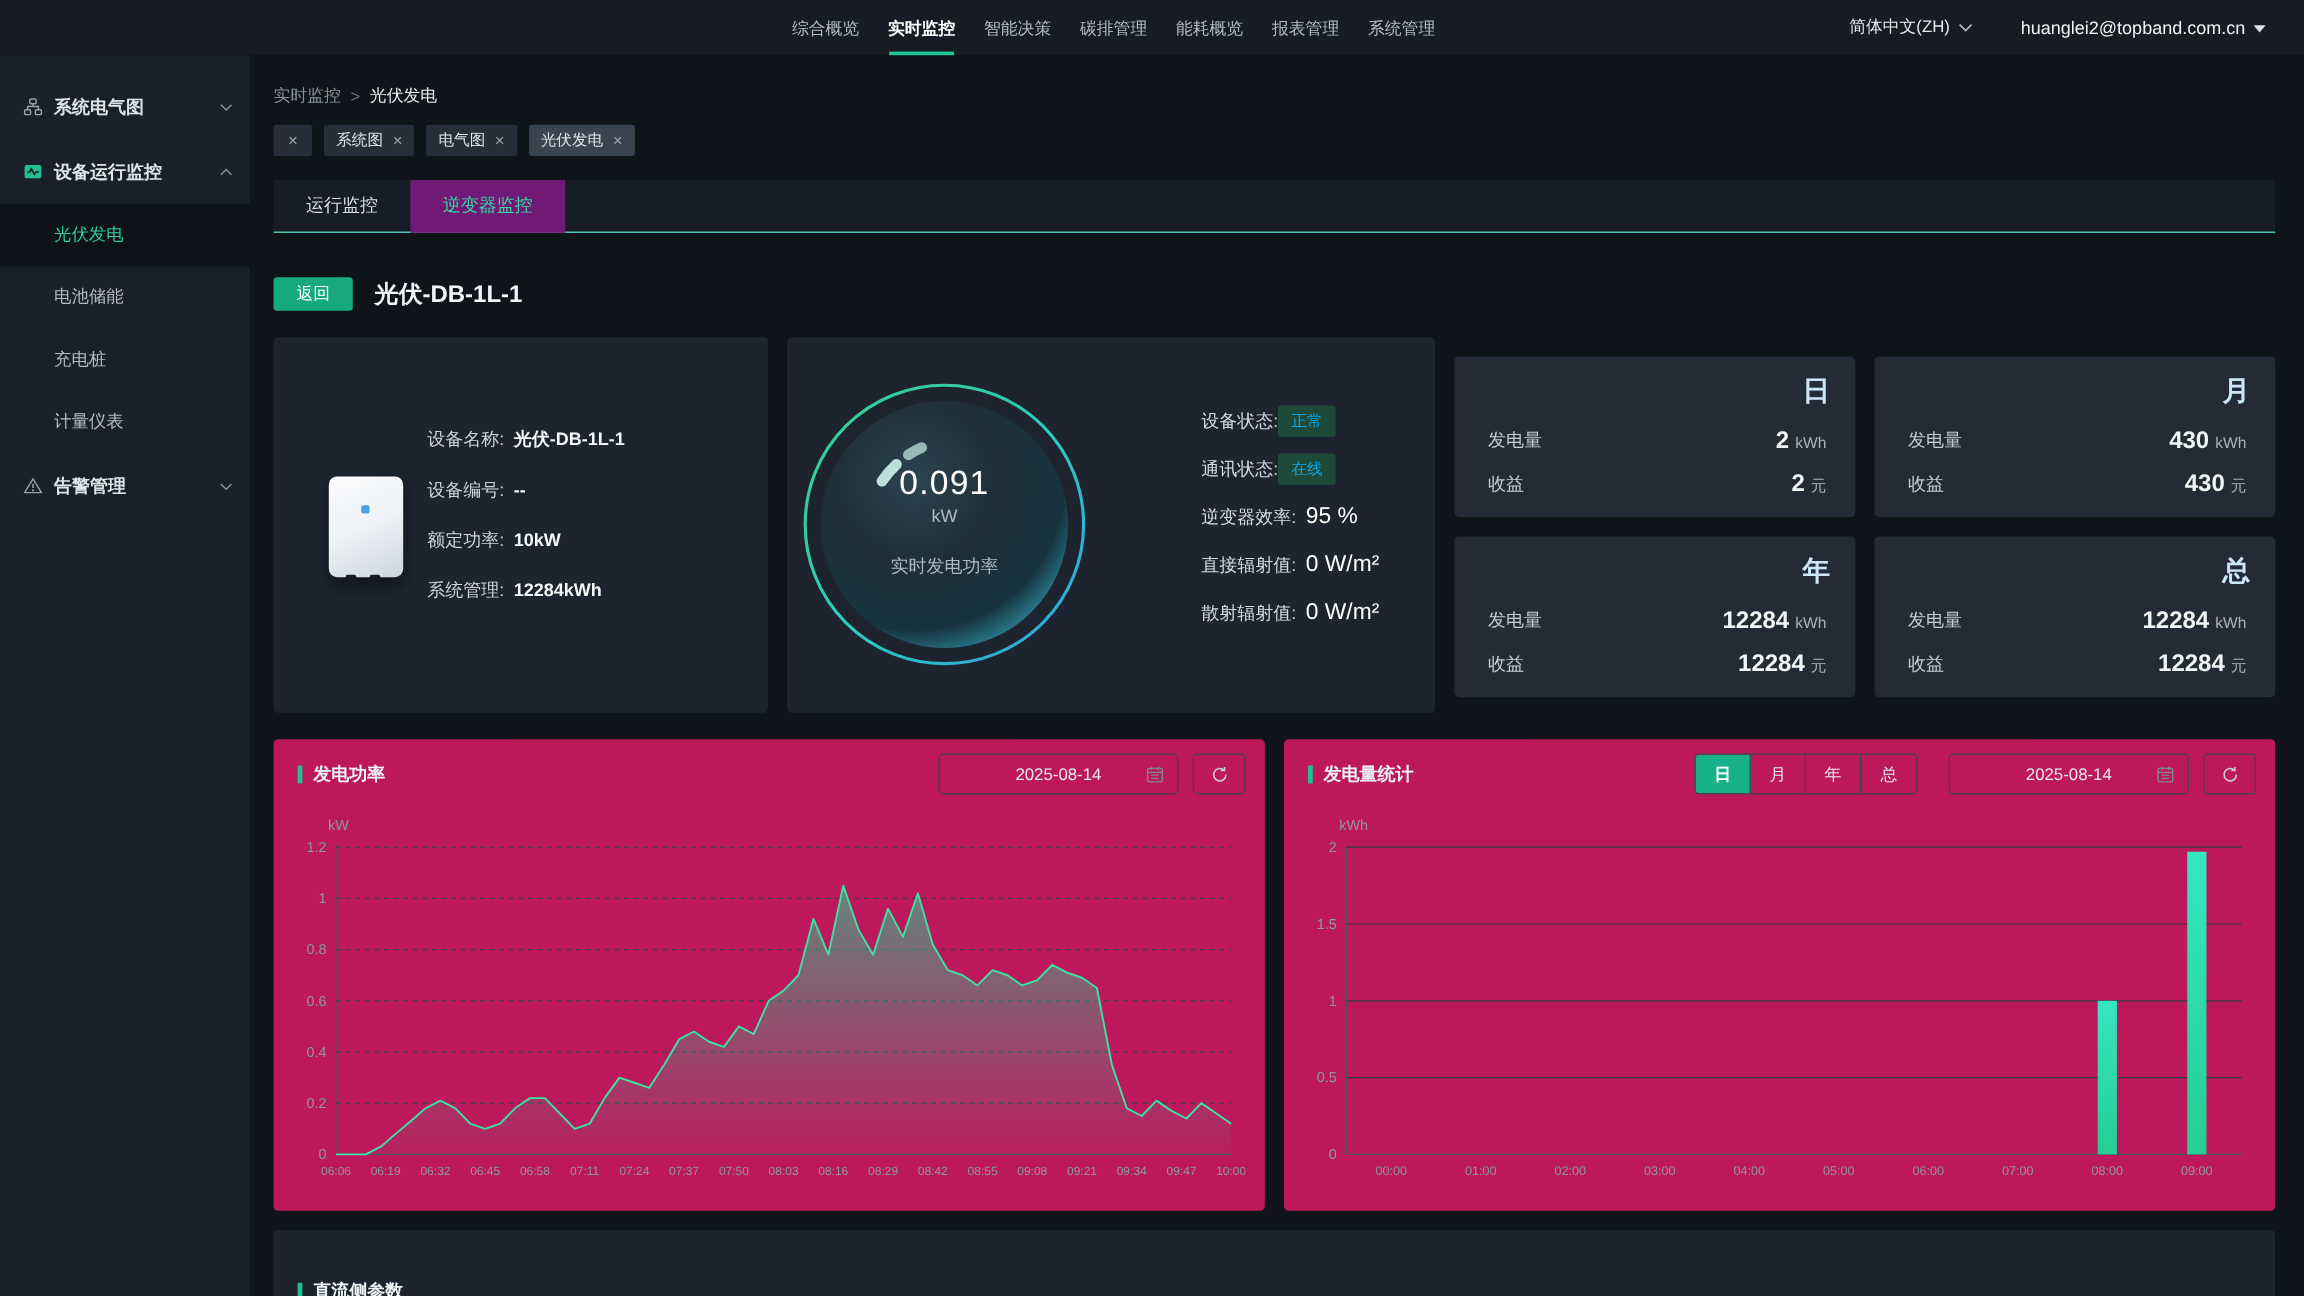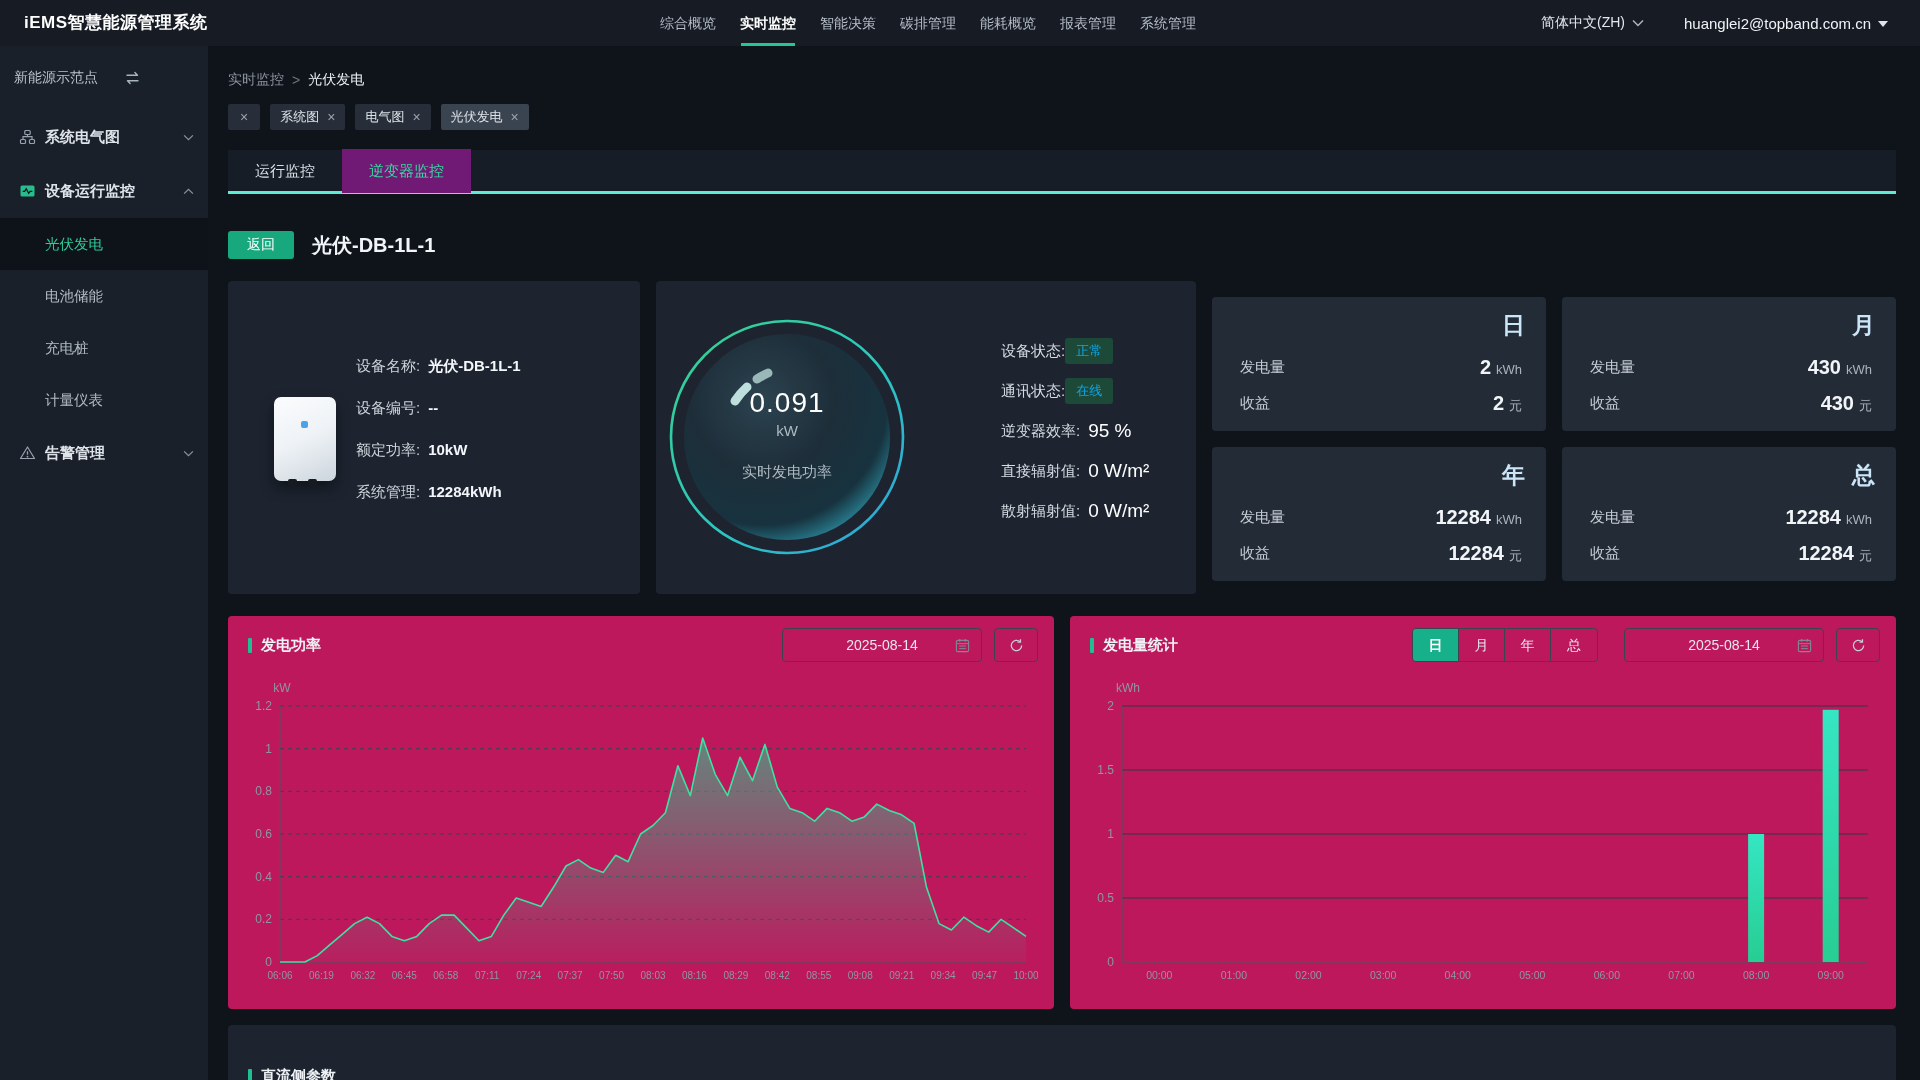--- a/index.html
+++ b/index.html
@@ -35,21 +35,21 @@
   .main { position:absolute; left:208px; top:46px; right:0; bottom:0; padding:0 24px 0 20px; }
   .breadcrumb { margin-top:24px; height:20px; font-size:14px; display:flex; align-items:center; gap:8px;}
   .bc-parent { color:#8a929e; cursor:pointer;}
   .bc-sep { color:#6d7580; }
   .bc-current { color:#eef1f5; }
   .tag-row { margin-top:14px; height:26px; display:flex; gap:10px; }
   .tag { height:26px; background:#272e39; border-radius:2px; display:flex; align-items:center; padding:0 10px; font-size:13px; color:#dde2e8; gap:8px; cursor:pointer;}
   .tag.active { background:#3a4350; }
   .tag .tag-x { color:#9aa3ae; font-size:14px; cursor:pointer;}
   .tag.tag-close-only { padding:0 12px; }
-  .tabbar { margin-top:20px; height:44px; background:#171d26; border-bottom:3px solid #5eead4; display:flex;align-items:center; }
+  .tabbar { margin-top:20px; height:44px; background:#171d26; border-bottom:1px solid #5eead4; display:flex;align-items:center; }
   .tab { height:44px; line-height:44px; padding:0 27px; font-size:15px; color:#d9dee4; cursor:pointer;}
   .tab.active { background:#701a75; color:#38d6a0; }
   .toolbar { margin-top:36px; height:30px; display:flex; align-items:center; }
   .back-btn { width:66px; height:28px; background:#17a97d; color:#fff; font-size:14px; border:none; border-radius:3px; cursor:pointer;}
   .device-title { margin-left:18px; font-size:20px; font-weight:bold; color:#f2f5f8; }
 
   .row1 { position:relative; margin-top:21px; height:313px; }
   .panel { position:absolute; background:#1d2430; border-radius:4px; top:0; height:313px;}
   .device-panel { left:0; width:412px; }
   .gauge-panel  { left:428px; width:540px; }
@@ -107,21 +107,20 @@
   .row3 .chart-header { top:32px; }
   .dc-strip { position:absolute; left:20px; top:64px; width:332px; height:30px; border-radius:3px;
     background:linear-gradient(90deg,#1e7c6d 0%,#1d4f4e 55%,rgba(29,63,68,0) 100%); }
 
   svg text { font-family:"Liberation Sans","DejaVu Sans",sans-serif; }
 </style>
 </head>
 <body>
 
 <div class="header">
-  <div class="app-title">iEMS智慧能源管理系统</div>
   <nav class="top-nav" id="topNav">
       <div class="nav-item">综合概览</div>
       <div class="nav-item active">实时监控</div>
       <div class="nav-item">智能决策</div>
       <div class="nav-item">碳排管理</div>
       <div class="nav-item">能耗概览</div>
       <div class="nav-item">报表管理</div>
       <div class="nav-item">系统管理</div>
     </nav>
   <div class="header-right">
@@ -132,28 +131,20 @@
         </svg>
     </div>
     <div class="user">
       <span>huanglei2@topband.com.cn</span>
       <span class="caret"></span>
     </div>
   </div>
 </div>
 
 <aside class="sidebar">
-  <div class="site-row">
-    <span class="site-name">新能源示范点</span>
-    <span class="swap">
-      <svg width="17" height="14" viewBox="0 0 17 14">
-          <path d="M3 4.2h10.5l-2.6-2.7M14 9.8H3.5l2.6 2.7" stroke="#aab4bf" stroke-width="1.4" fill="none" stroke-linecap="round" stroke-linejoin="round"></path>
-        </svg>
-    </span>
-  </div>
   <div class="side-menu" id="sideMenu">
       <div class="side-item">
        <span class="s-icon">
           <svg width="17" height="16" viewBox="0 0 16 16">
             <rect x="5.3" y="1.5" width="5.4" height="4" rx="1" stroke="#98a1ac" fill="none" stroke-width="1.2"></rect>
             <rect x="1" y="10.5" width="5" height="4" rx="1" stroke="#98a1ac" fill="none" stroke-width="1.2"></rect>
             <rect x="10" y="10.5" width="5" height="4" rx="1" stroke="#98a1ac" fill="none" stroke-width="1.2"></rect>
             <path d="M8 5.5v2.2M3.5 10.5V7.7h9v2.8" stroke="#98a1ac" fill="none" stroke-width="1.2"></path>
           </svg>
         </span>

